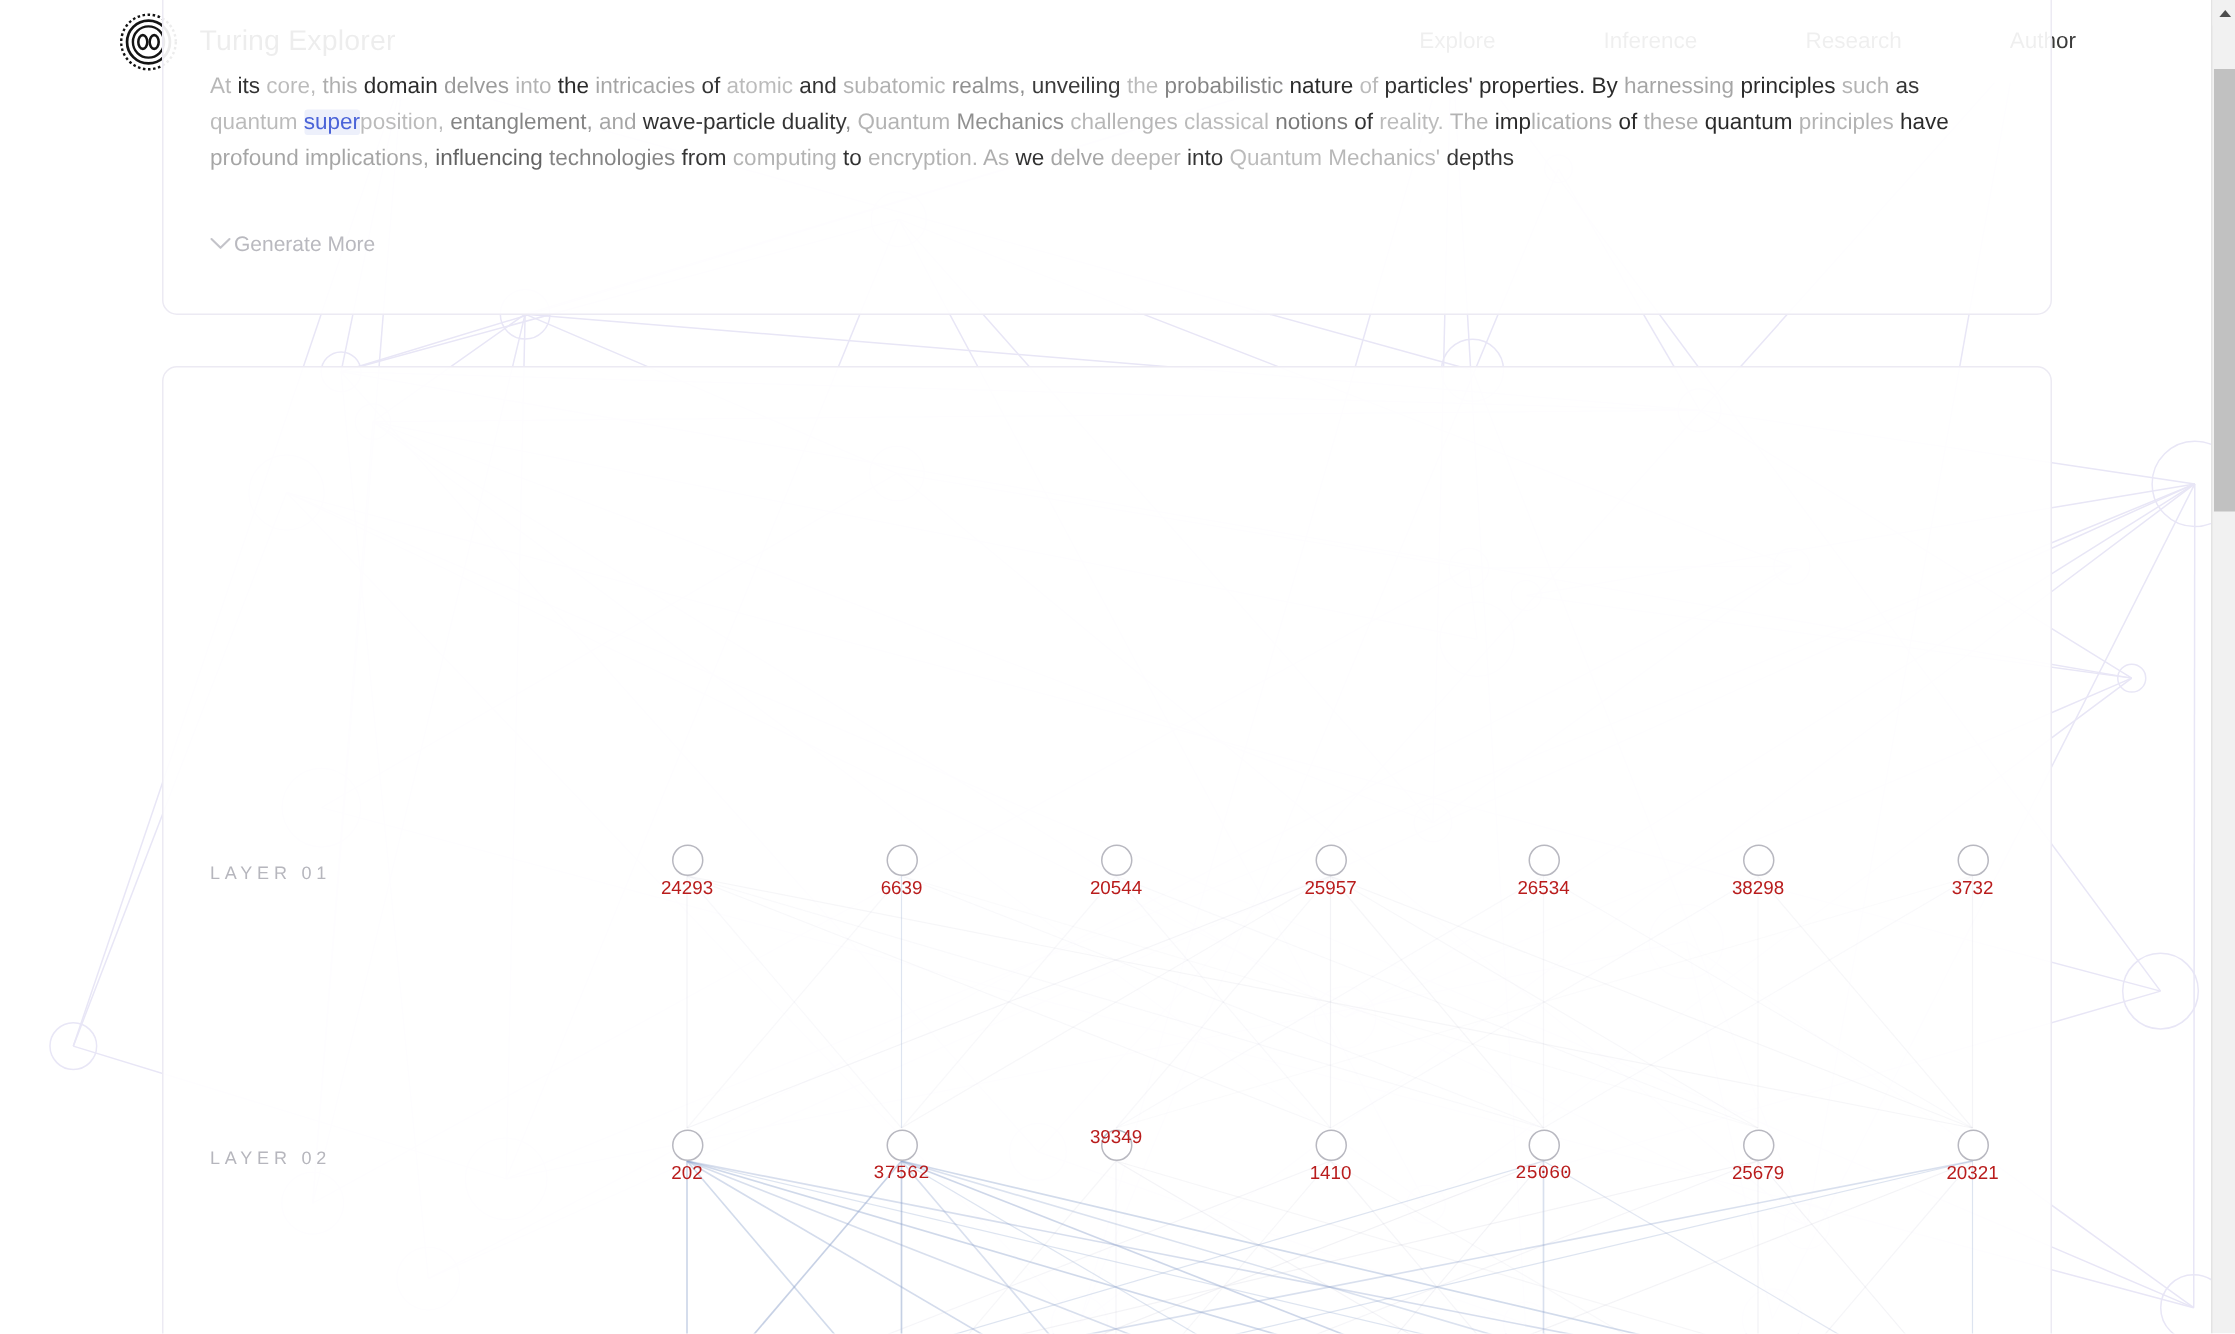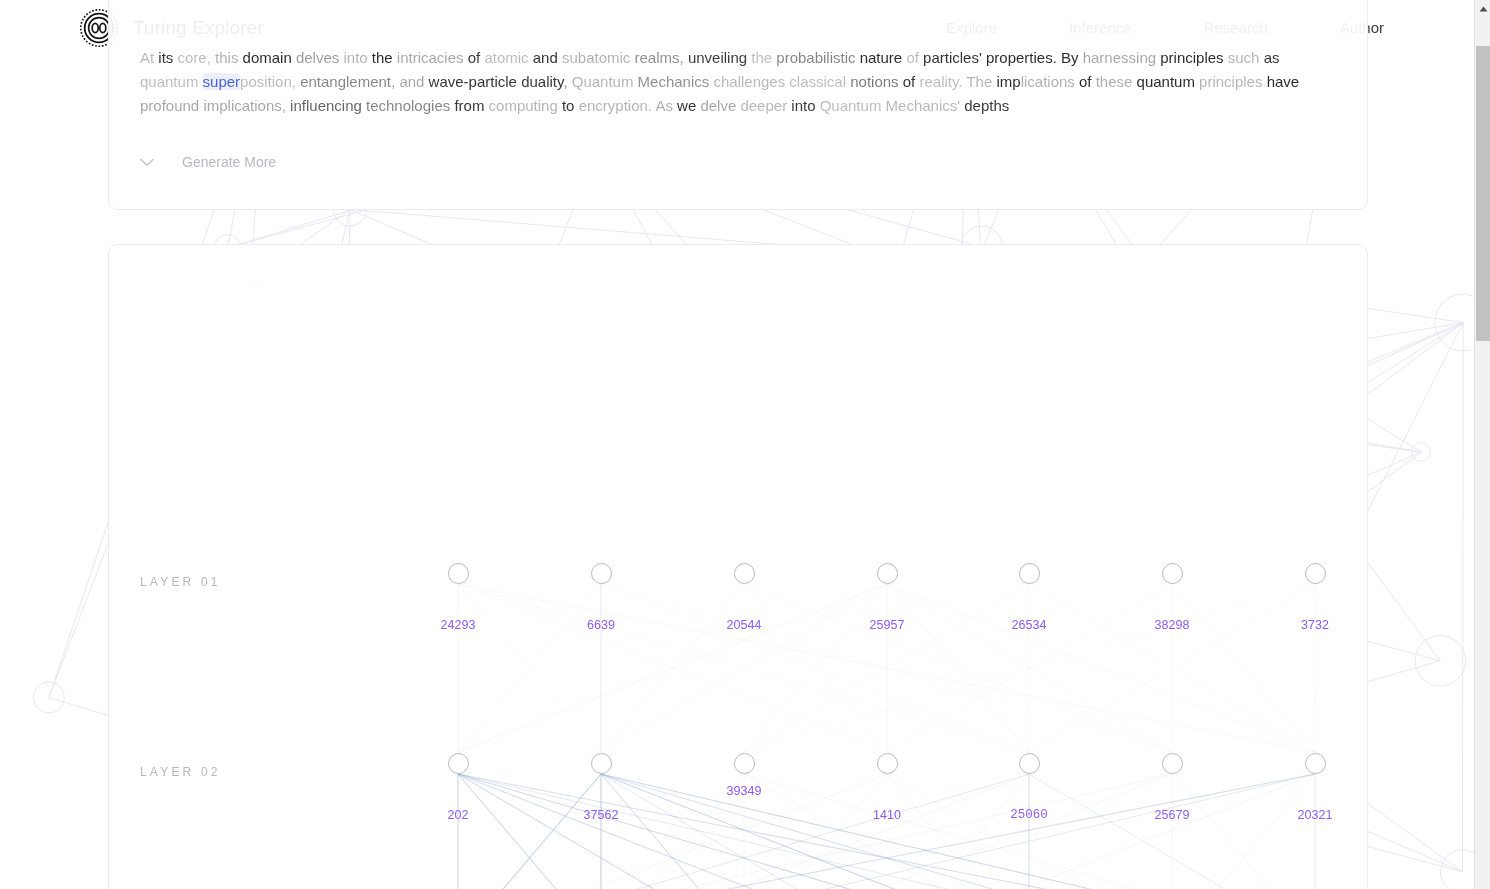--- a/index.html
+++ b/index.html
@@ -115,21 +115,21 @@
     background: #edf0fb;
     border-radius: 2px;
   }
 
   .generate-more {
     position: absolute;
     left: 31px;
     top: 208px;
     display: flex;
     align-items: center;
-    gap: 28px;
+    gap: 2px;
     font-size: 14px;
     color: #b9b9bf;
     cursor: pointer;
     user-select: none;
   }
   .chev {
     width: 14px; height: 9px;
     display: block;
   }
 
@@ -164,24 +164,23 @@
     margin-left: -10.5px;
     margin-top: -10.5px;
     border: 1.2px solid #b8b8c0;
     border-radius: 50%;
     background: #ffffff;
     cursor: pointer;
   }
   .node-label {
     position: absolute;
     font-size: 12.5px;
-    color: #8b5cf6;
+    color: #b91c1c;
     transform: translateX(-50%);
     white-space: nowrap;
-    margin-top: 33px;
   }
   #edges { position: absolute; left: 0; top: 0; }
 
   
   .scrollbar {
     position: absolute;
     right: 0; top: 0;
     width: 16px;
     height: 889px;
     background: #f1f1f1;
@@ -453,21 +452,21 @@
         <div class="node" style="left: 920px; top: 328px;"></div>
         <div class="node-label" style="left: 920px; top: 340px;">26534</div>
         <div class="node" style="left: 1063px; top: 328px;"></div>
         <div class="node-label" style="left: 1063px; top: 340px;">38298</div>
         <div class="node" style="left: 1206px; top: 328px;"></div>
         <div class="node-label" style="left: 1206px; top: 340px;">3732</div>
         <div class="layer-label" style="top: 520px;">LAYER 02</div>
         <div class="node" style="left: 349px; top: 518px;"></div>
         <div class="node-label" style="left: 349px; top: 530px;">202</div>
         <div class="node" style="left: 492px; top: 518px;"></div>
-        <div class="node-label" style="left: 492px; top: 530px;">37562</div>
+        <div class="node-label" style="left: 492px; top: 530px; font-family: Liberation Mono, monospace;">37562</div>
         <div class="node" style="left: 635px; top: 518px;"></div>
         <div class="node-label" style="left: 635px; top: 506px;">39349</div>
         <div class="node" style="left: 778px; top: 518px;"></div>
         <div class="node-label" style="left: 778px; top: 530px;">1410</div>
         <div class="node" style="left: 920px; top: 518px;"></div>
         <div class="node-label" style="left: 920px; top: 530px; font-family: Liberation Mono, monospace;">25060</div>
         <div class="node" style="left: 1063px; top: 518px;"></div>
         <div class="node-label" style="left: 1063px; top: 530px;">25679</div>
         <div class="node" style="left: 1206px; top: 518px;"></div>
         <div class="node-label" style="left: 1206px; top: 530px;">20321</div>

